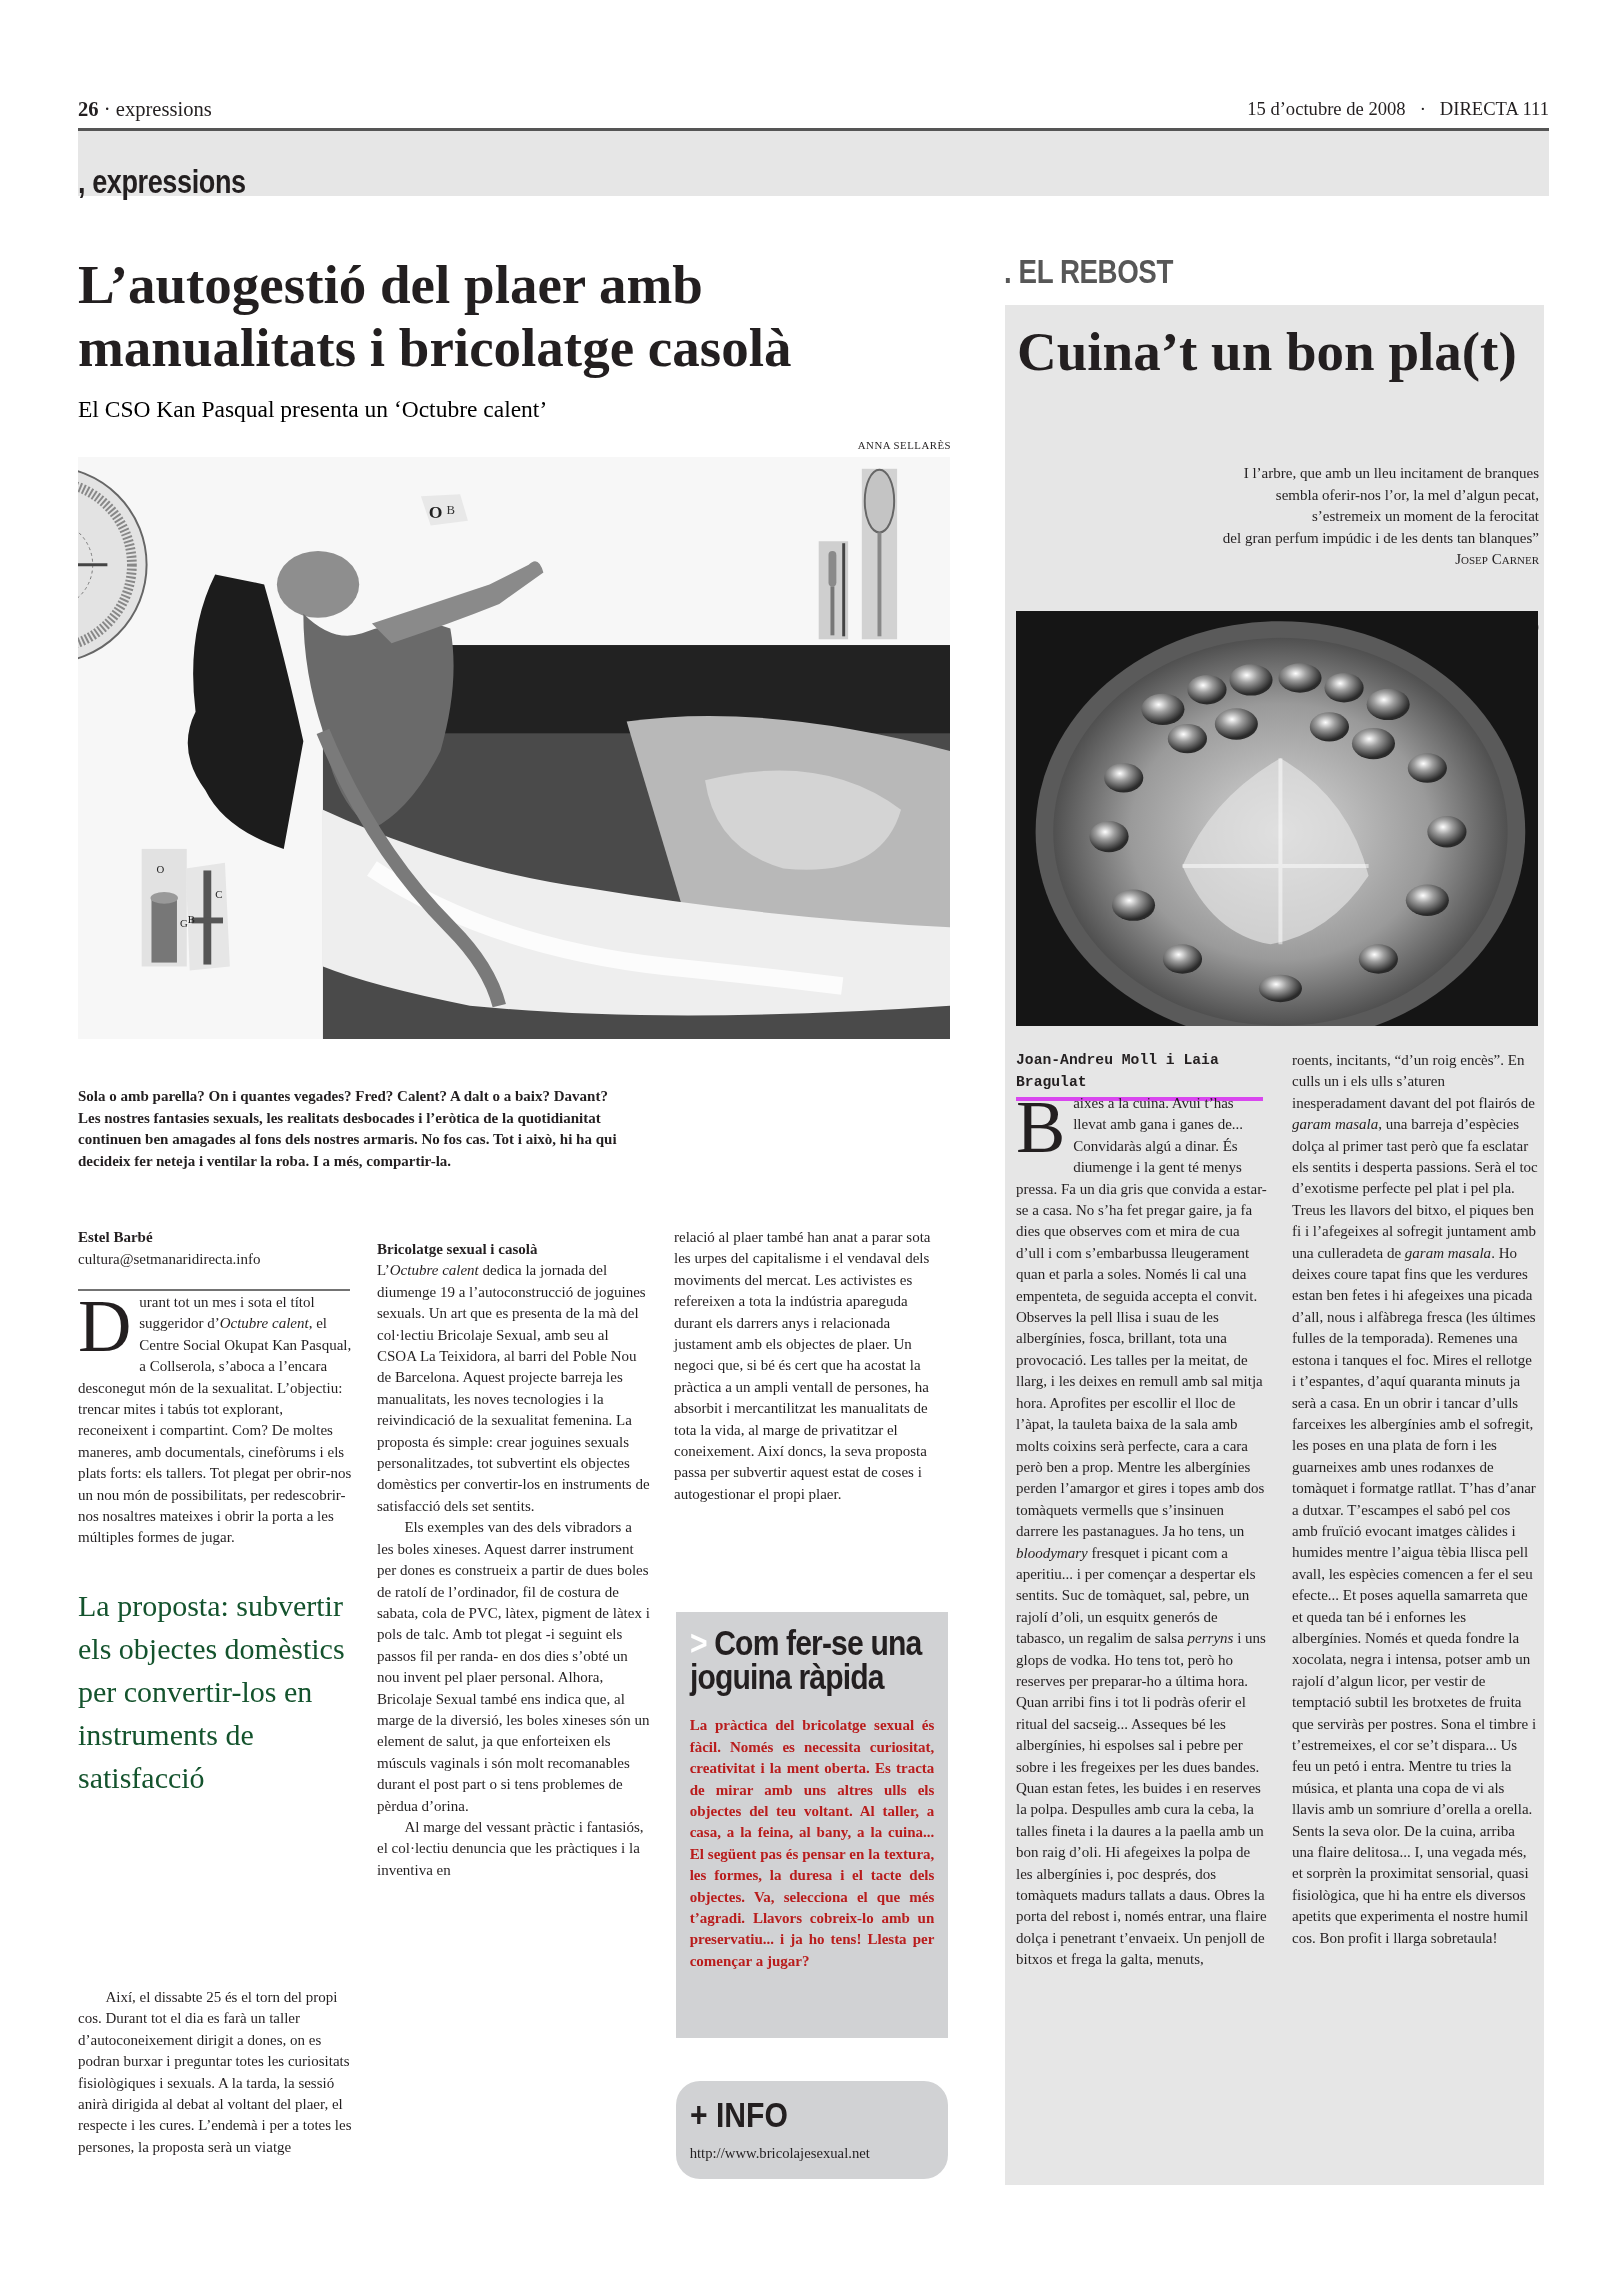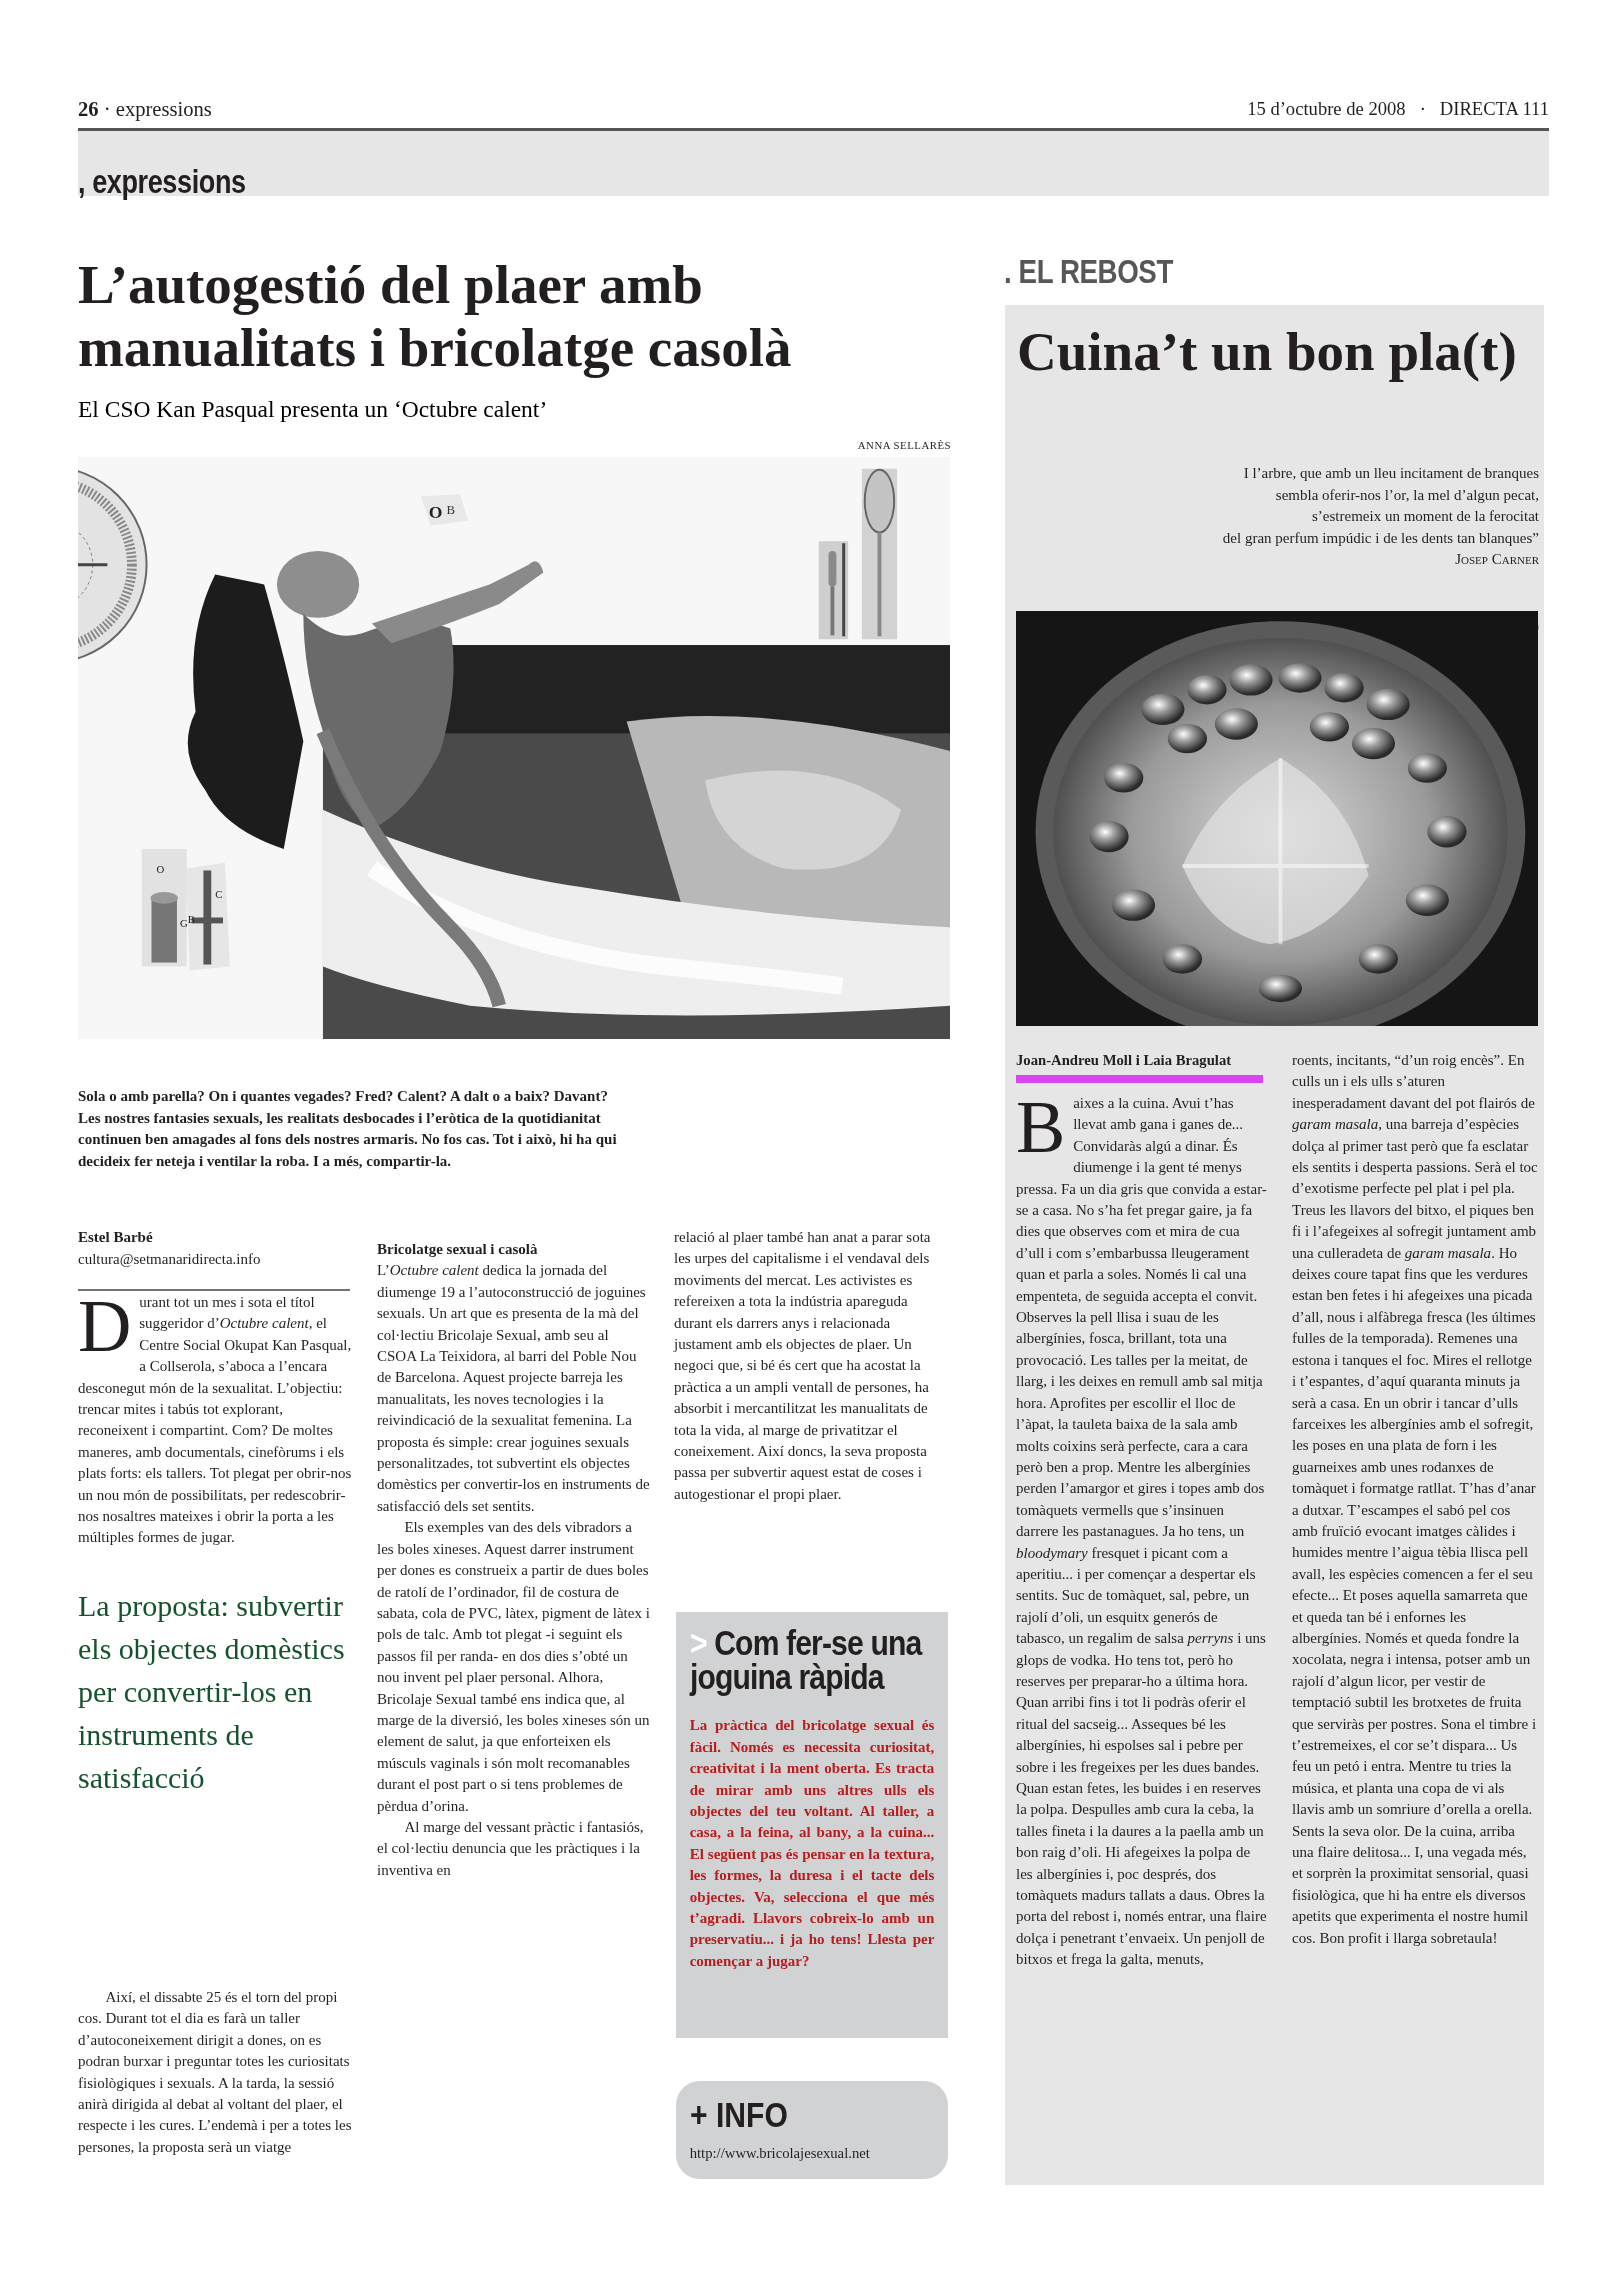--- a/index.html
+++ b/index.html
@@ -52,21 +52,21 @@
   .rebost-label { position: absolute; top: 253px; left: 1004px; font-family: "Liberation Sans", sans-serif; font-weight: bold; font-size: 33px; transform: scaleX(0.84); transform-origin: left; color: #575757; letter-spacing: -0.5px; }
   .rebost-panel { position: absolute; top: 305px; left: 1005px; width: 539px; height: 1880px; background: #e6e6e6; }
   .rebost-title { position: absolute; top: 320px; left: 1017px; width: 510px; font-family: "Liberation Serif", serif; font-size: 55px; line-height: 63px; color: #231f20; }
   .poem { position: absolute; top: 463px; left: 1078px; width: 461px; text-align: right; font-family: "Liberation Serif", serif; font-size: 15px; line-height: 21.6px; color: #231f20; }
   .poem .author { font-variant: small-caps; }
   .poem .source { font-variant: small-caps; margin-top: 45px; }
   .poem .source i { font-style: italic; }
 
   .pomegranate { position: absolute; top: 611px; left: 1016px; width: 522px; height: 415px; background: #1a1a1a; overflow: hidden; }
 
-  .rebost-byline { position: absolute; top: 1050px; left: 1016px; width: 247px; font-family: Liberation Serif, serif; font-weight: bold; font-size: 14.7px; line-height: 21.6px; border-bottom: 8px solid #d946ef; padding-bottom: 3.9px; }
+  .rebost-byline { position: absolute; top: 1050px; left: 1016px; width: 247px; font-family: Liberation Mono, monospace; font-weight: bold; font-size: 14.7px; line-height: 21.6px; border-bottom: 4px solid #d946ef; padding-bottom: 3.9px; }
   .rcol1 { top: 1093px; left: 1016px; width: 253px; }
   .rcol2 { top: 1050px; left: 1292px; width: 247px; }
 </style>
 </head>
 <body>
 
 <div class="folio">
   <b>26</b>
   <span>· expressions</span>
 </div>

